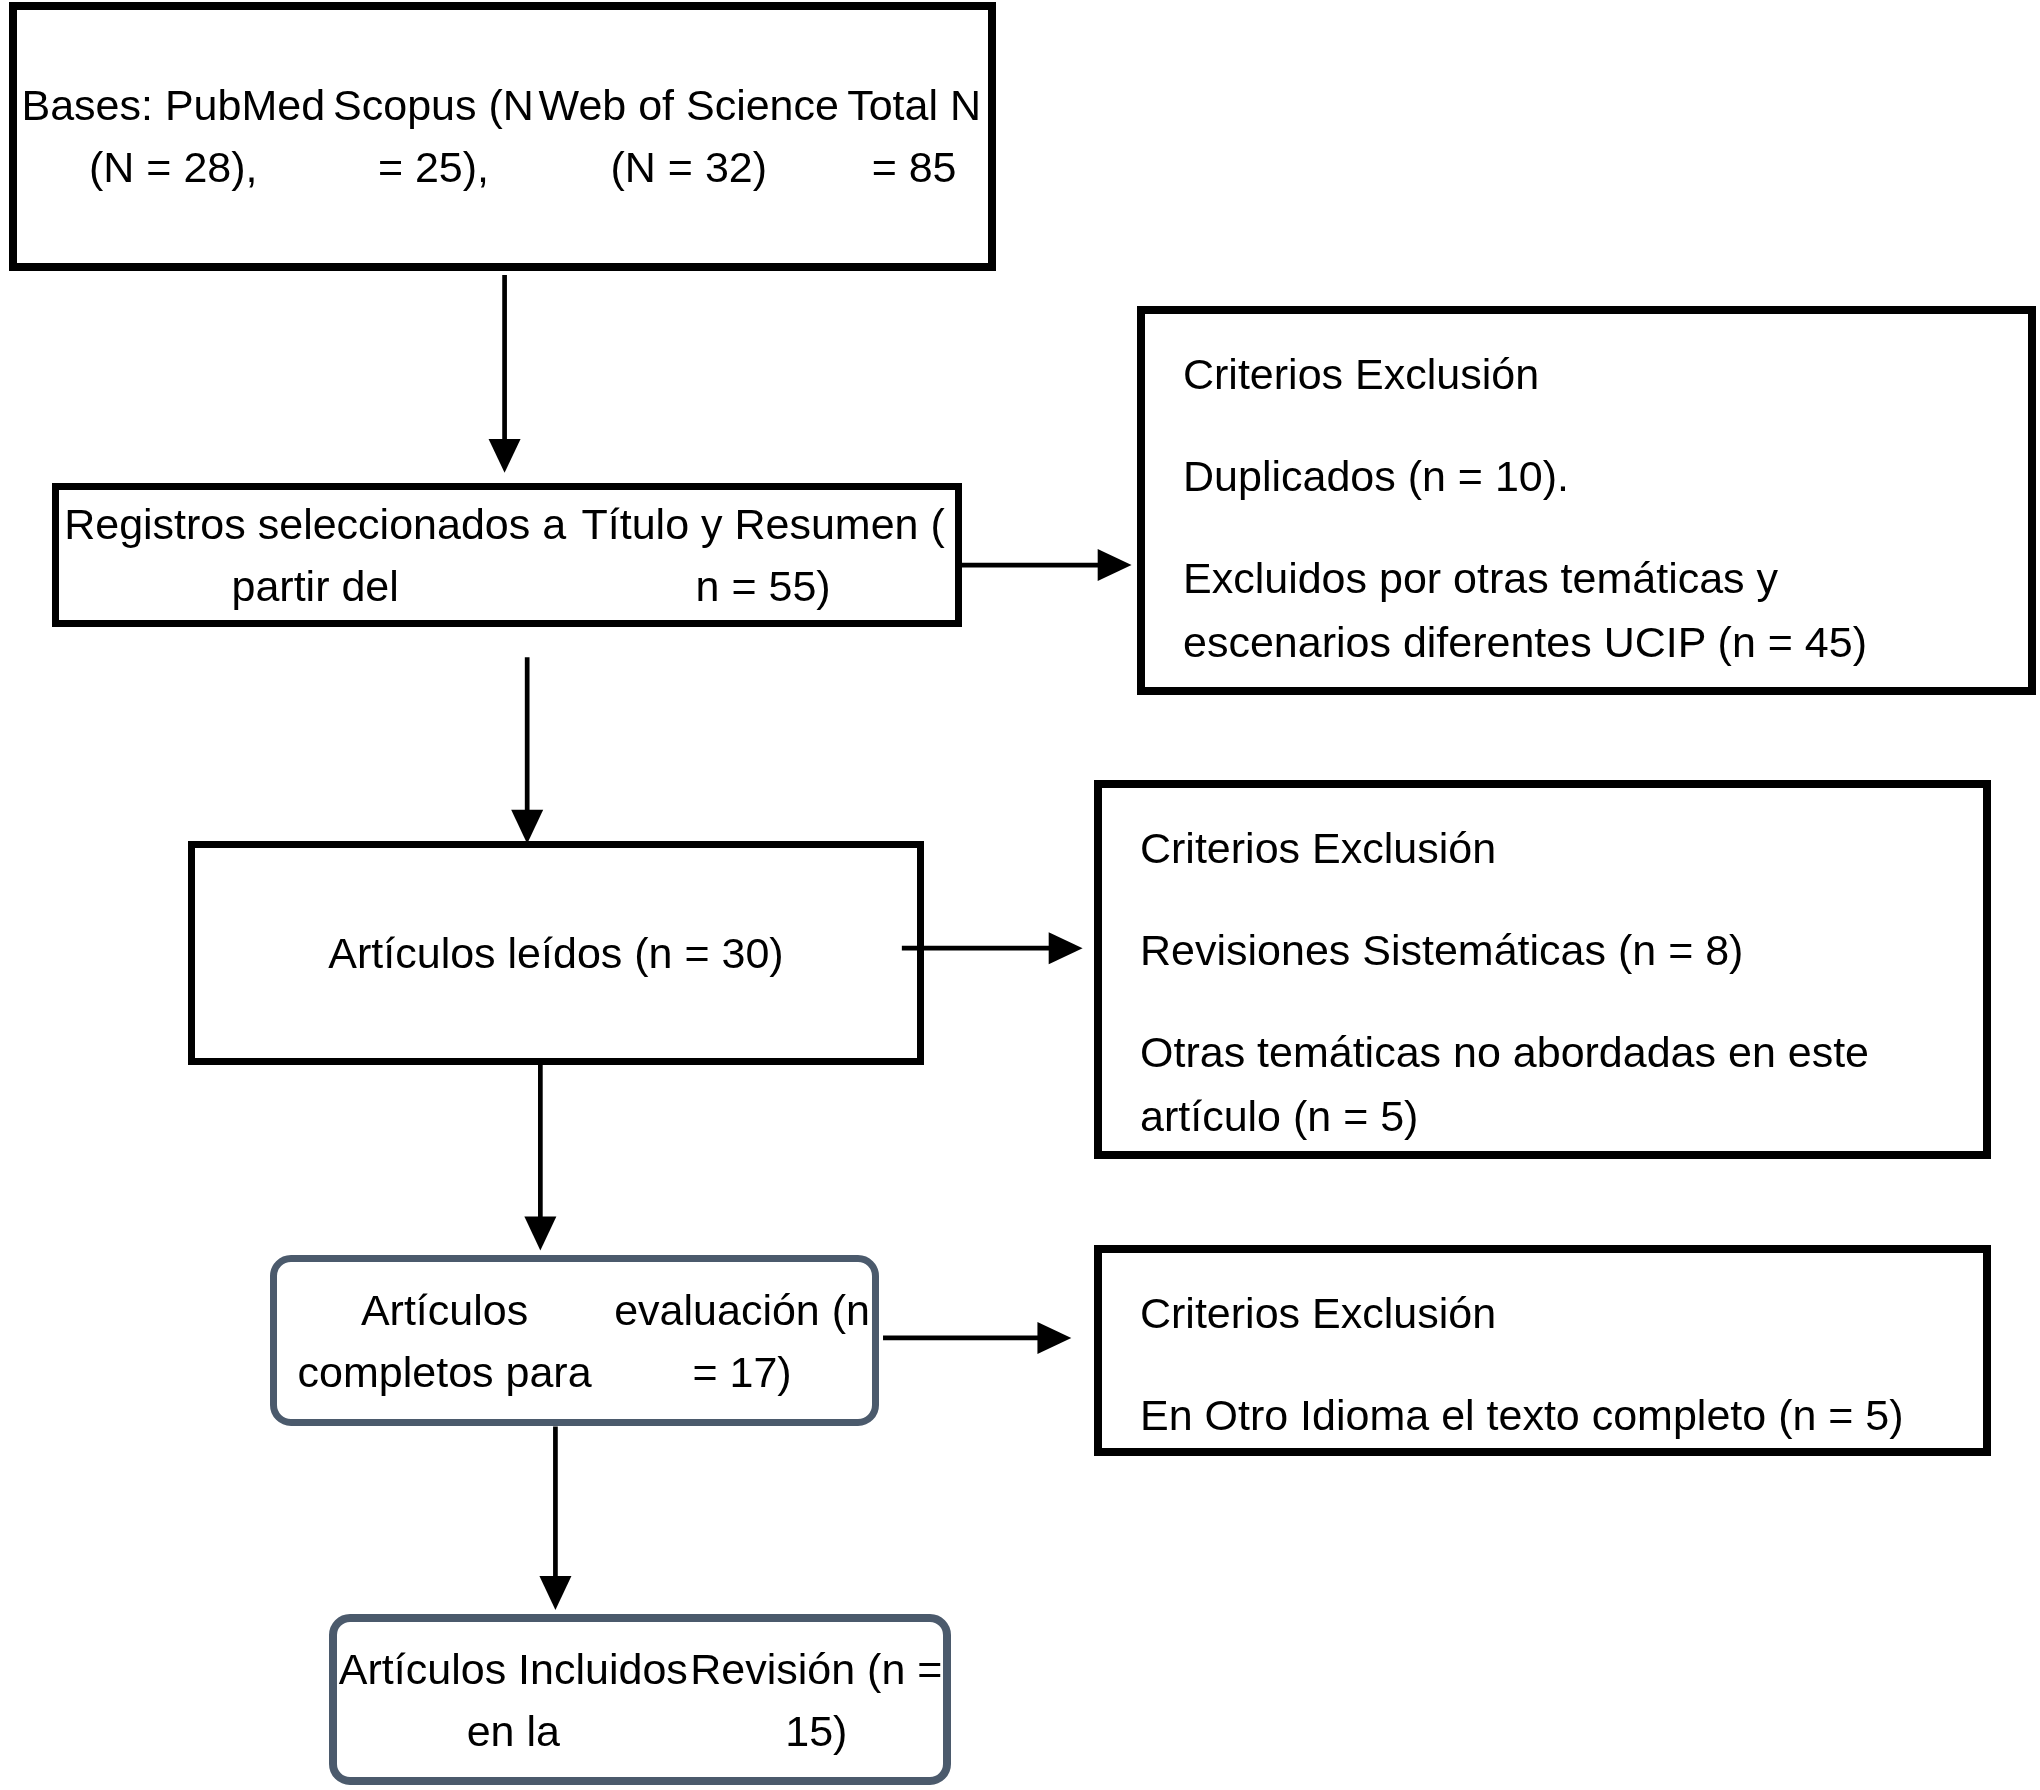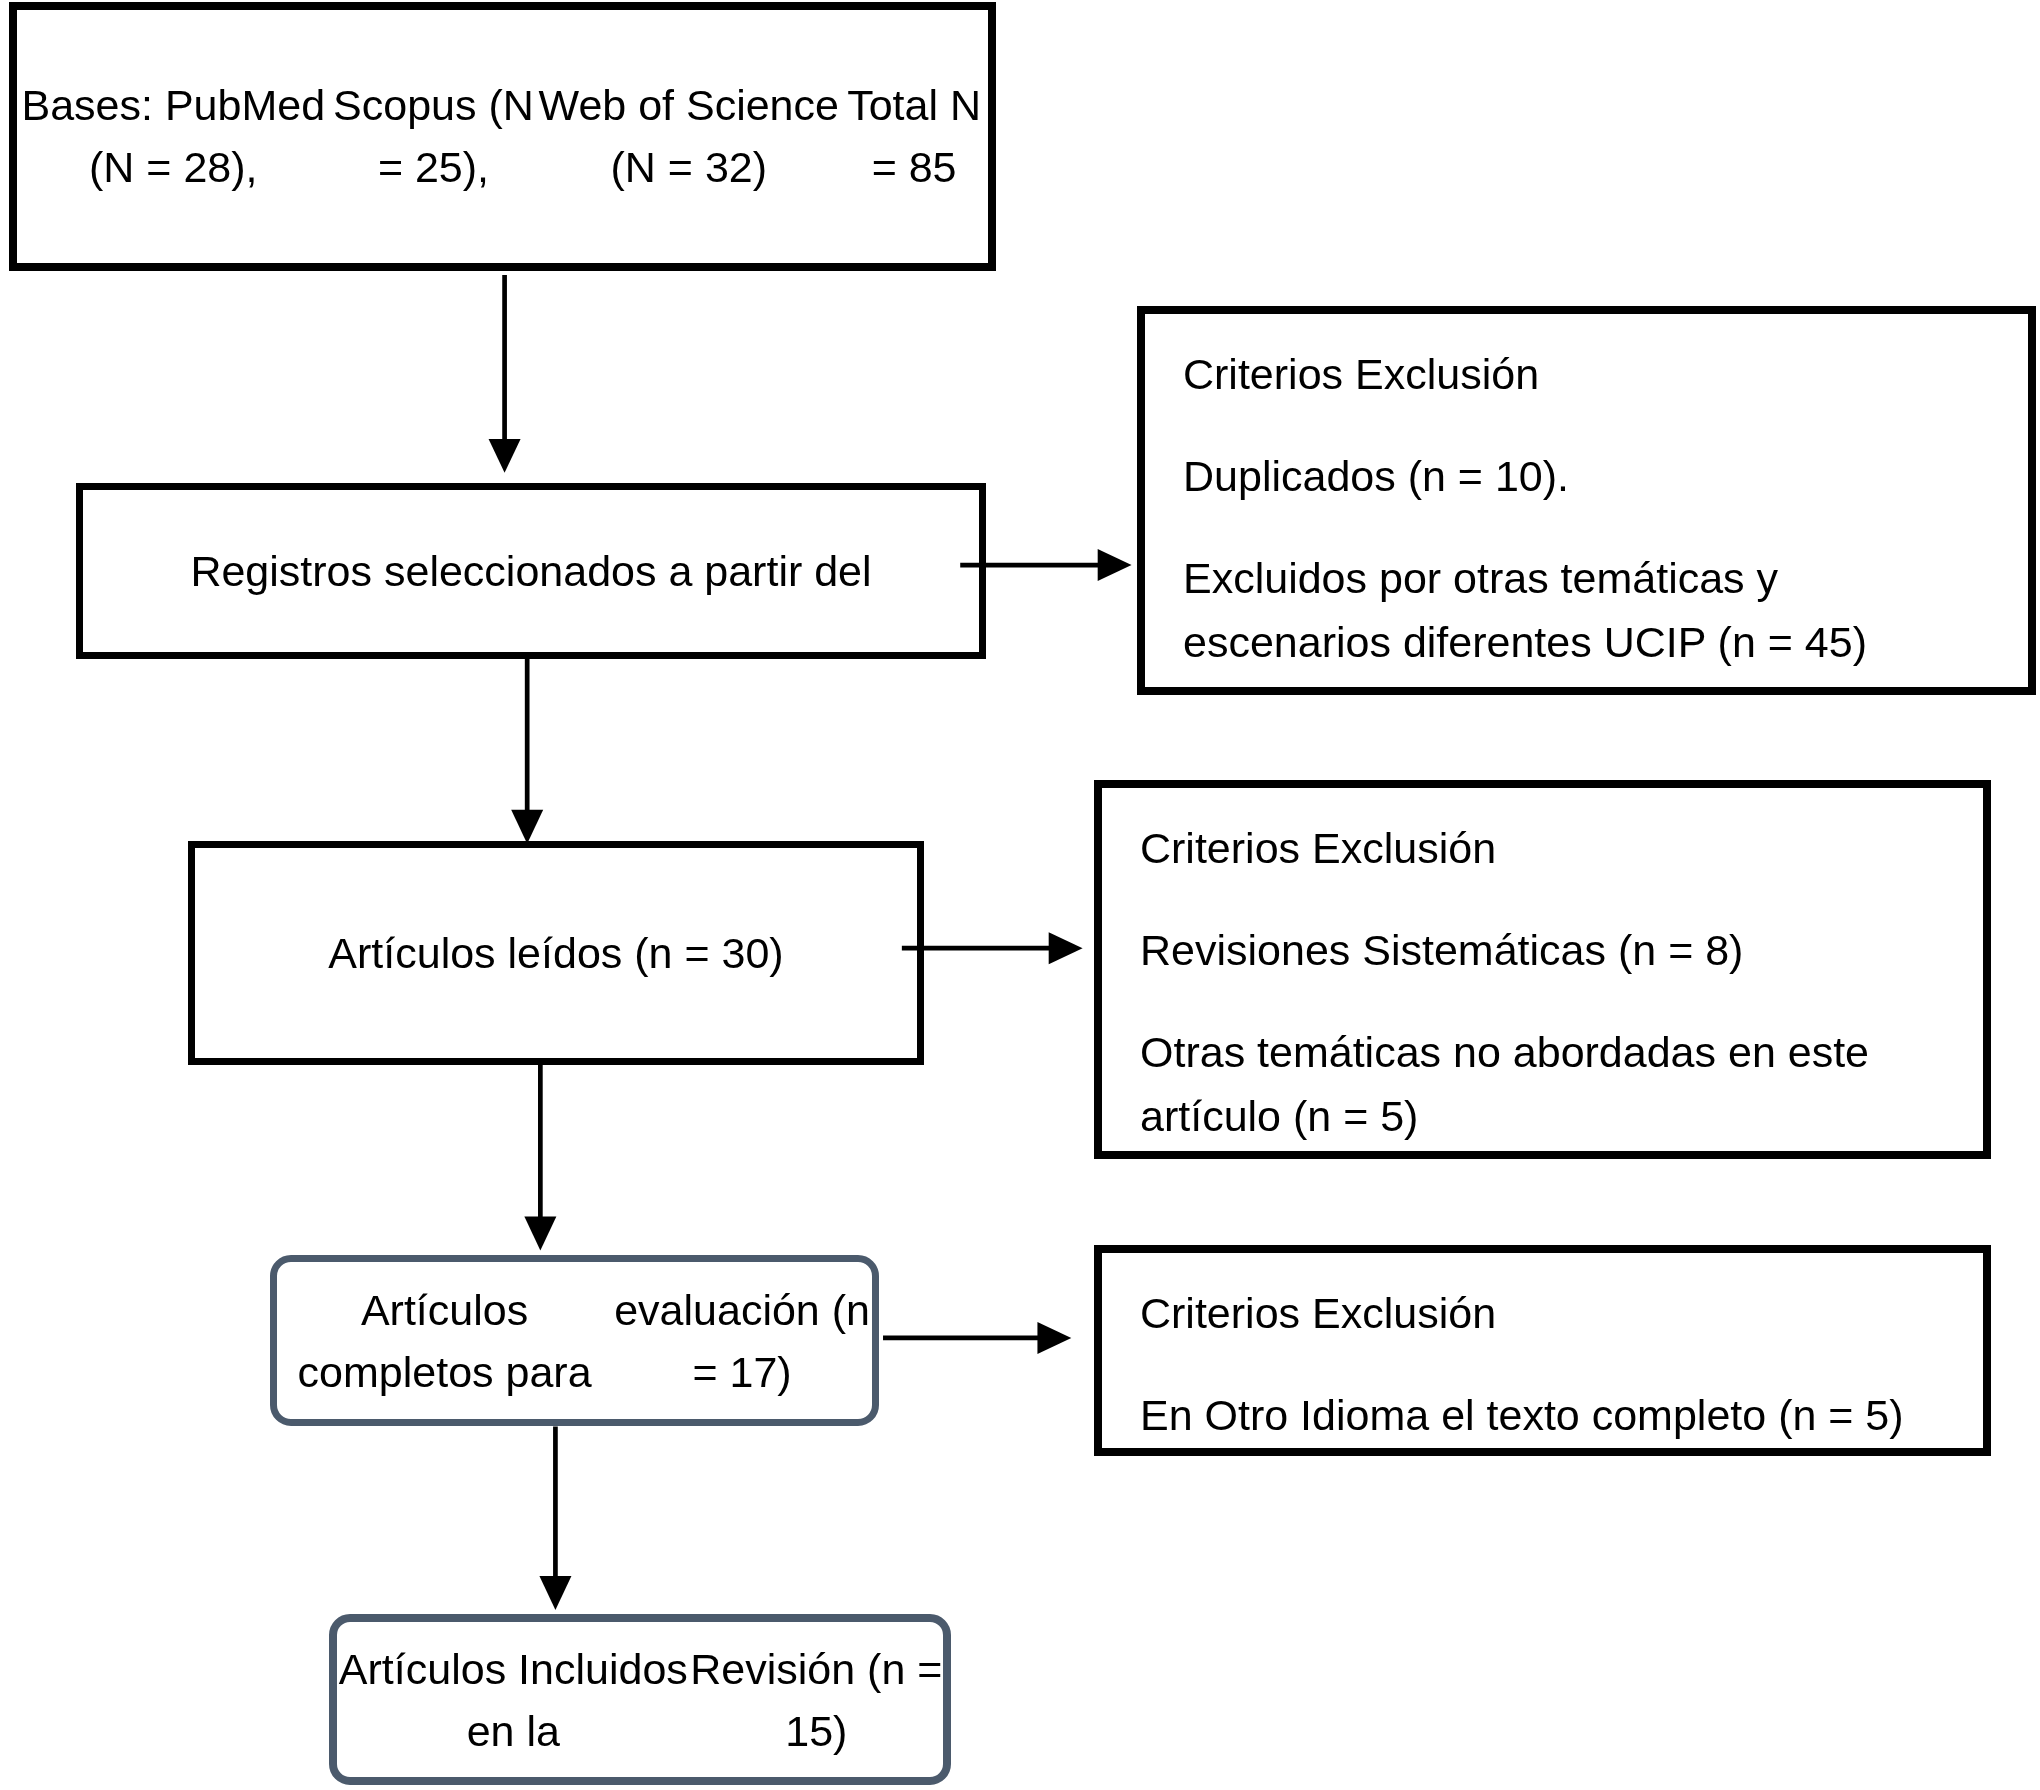--- a/index.html
+++ b/index.html
@@ -30,21 +30,21 @@
   .excl {
     padding: 28px 41px 0 38px;
     line-height: 64px;
     text-align: left;
   }
   .excl .para { margin-bottom: 38px; }
   .slate { border-color: #4b5a6c; border-radius: 21px; }
 
   
   .b-sources   { left: 9.4px;   top: 1.9px;    width: 987px; height: 269px; border-width: 8.5px; }
-  .b-screened  { left: 76px;   top: 483px;  width: 910px;  height: 176px; }
+  .b-screened  { left: 52px;   top: 483px;  width: 910px;  height: 144px; }
   .b-read      { left: 188px;  top: 841px;  width: 736px;  height: 224px; }
   .b-fulltext  { left: 270px;  top: 1255px; width: 609px;  height: 171px; }
   .b-included  { left: 281px;  top: 1614px; width: 622px;  height: 171px; border-width: 8.5px; margin-left: 48px; }
   .b-excl1     { left: 1137px; top: 306px;  width: 899px;  height: 389px; border-width: 8.5px; }
   .b-excl2     { left: 1094px; top: 780px;  width: 897px;  height: 379px; border-width: 8.5px; }
   .b-excl3     { left: 1094px; top: 1245px; width: 897px;  height: 211px; border-width: 8.5px; }
 
   svg.arrows {
     position: absolute;
     left: 0; top: 0;
@@ -60,20 +60,21 @@
 
   <div class="box center b-sources">
     <div>Bases: PubMed (N = 28),</div>
     <div>Scopus (N = 25),</div>
     <div>Web of Science (N = 32)</div>
     <div>Total N = 85</div>
   </div>
 
   <div class="box center b-screened">
     <div>Registros seleccionados a partir del</div>
+    <div>Título y Resumen ( n = 55)</div>
   </div>
 
   <div class="box center b-read">
     <div>Artículos leídos (n = 30)</div>
   </div>
 
   <div class="box center slate b-fulltext">
     <div>Artículos completos para</div>
     <div>evaluación (n = 17)</div>
   </div>

